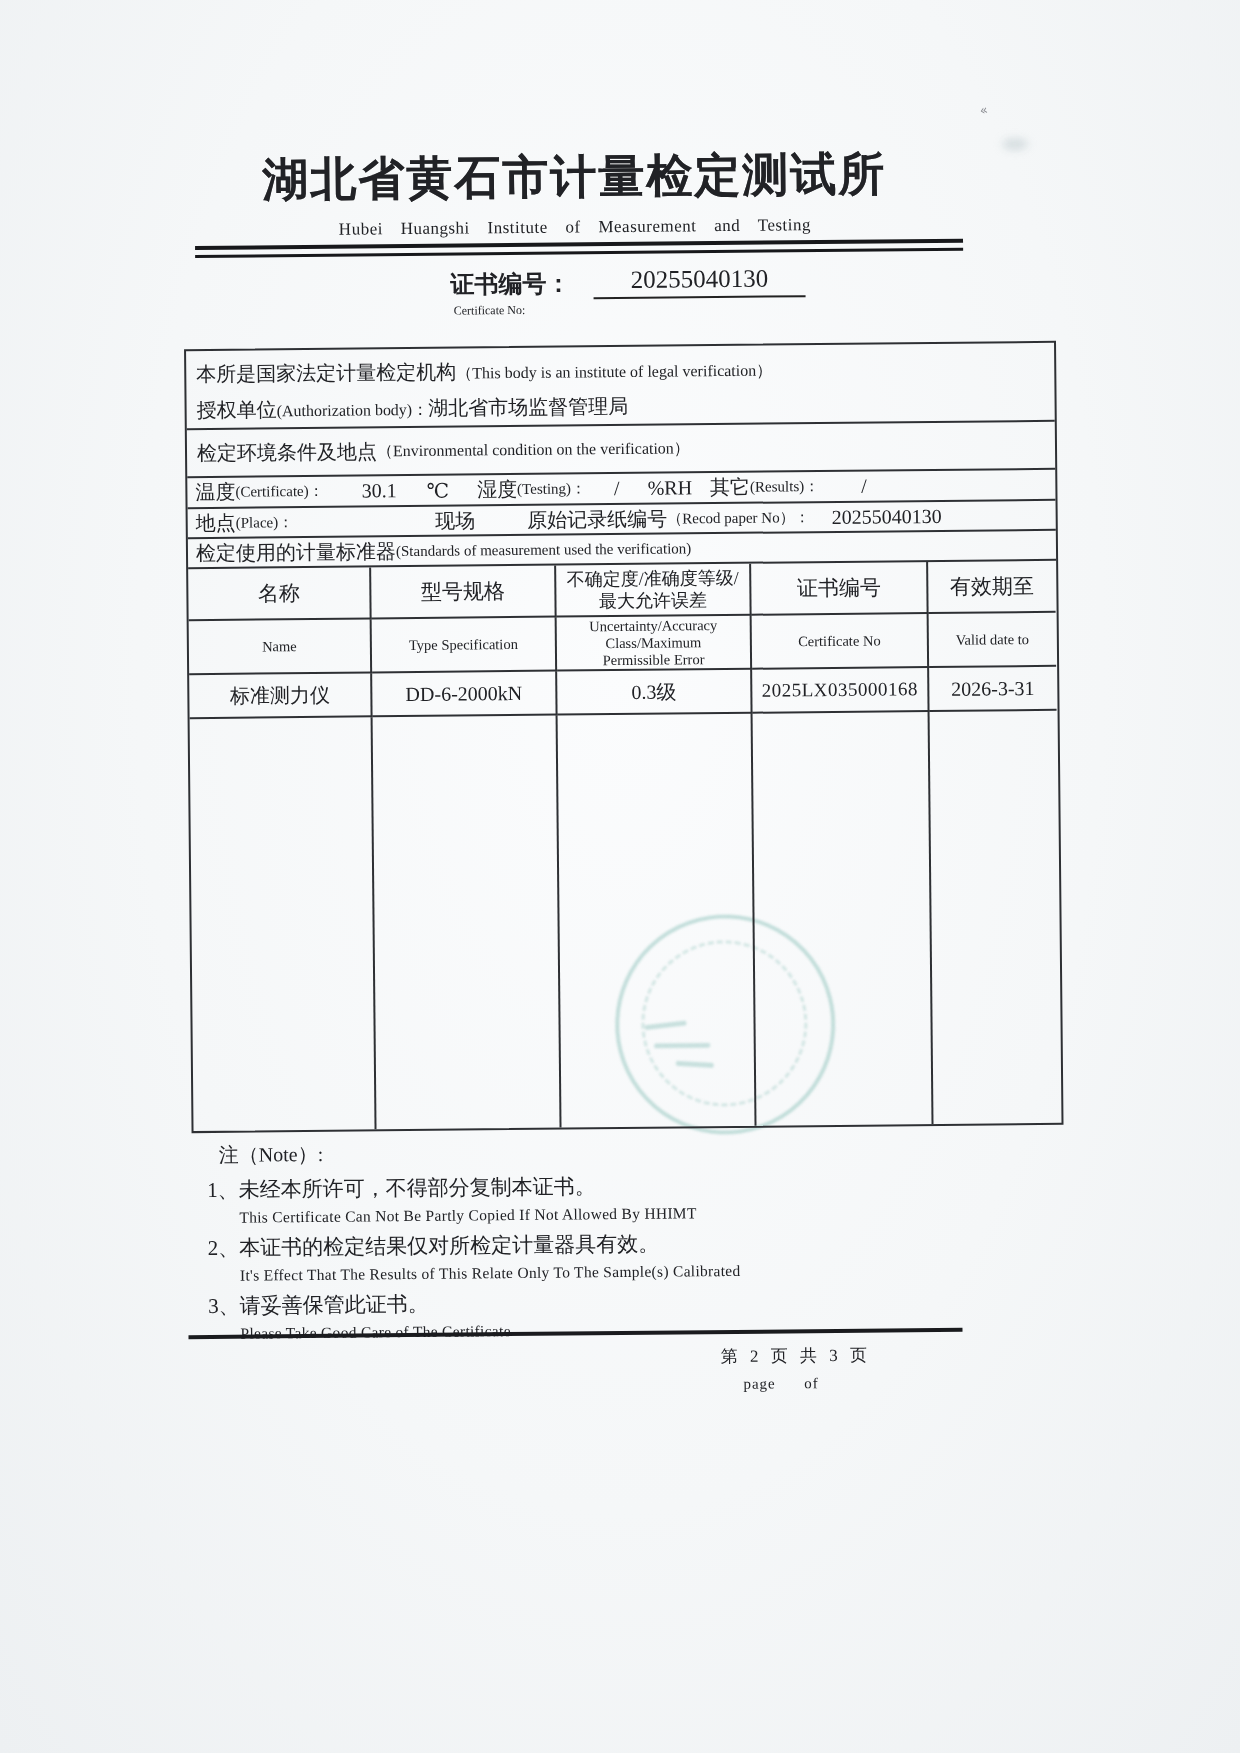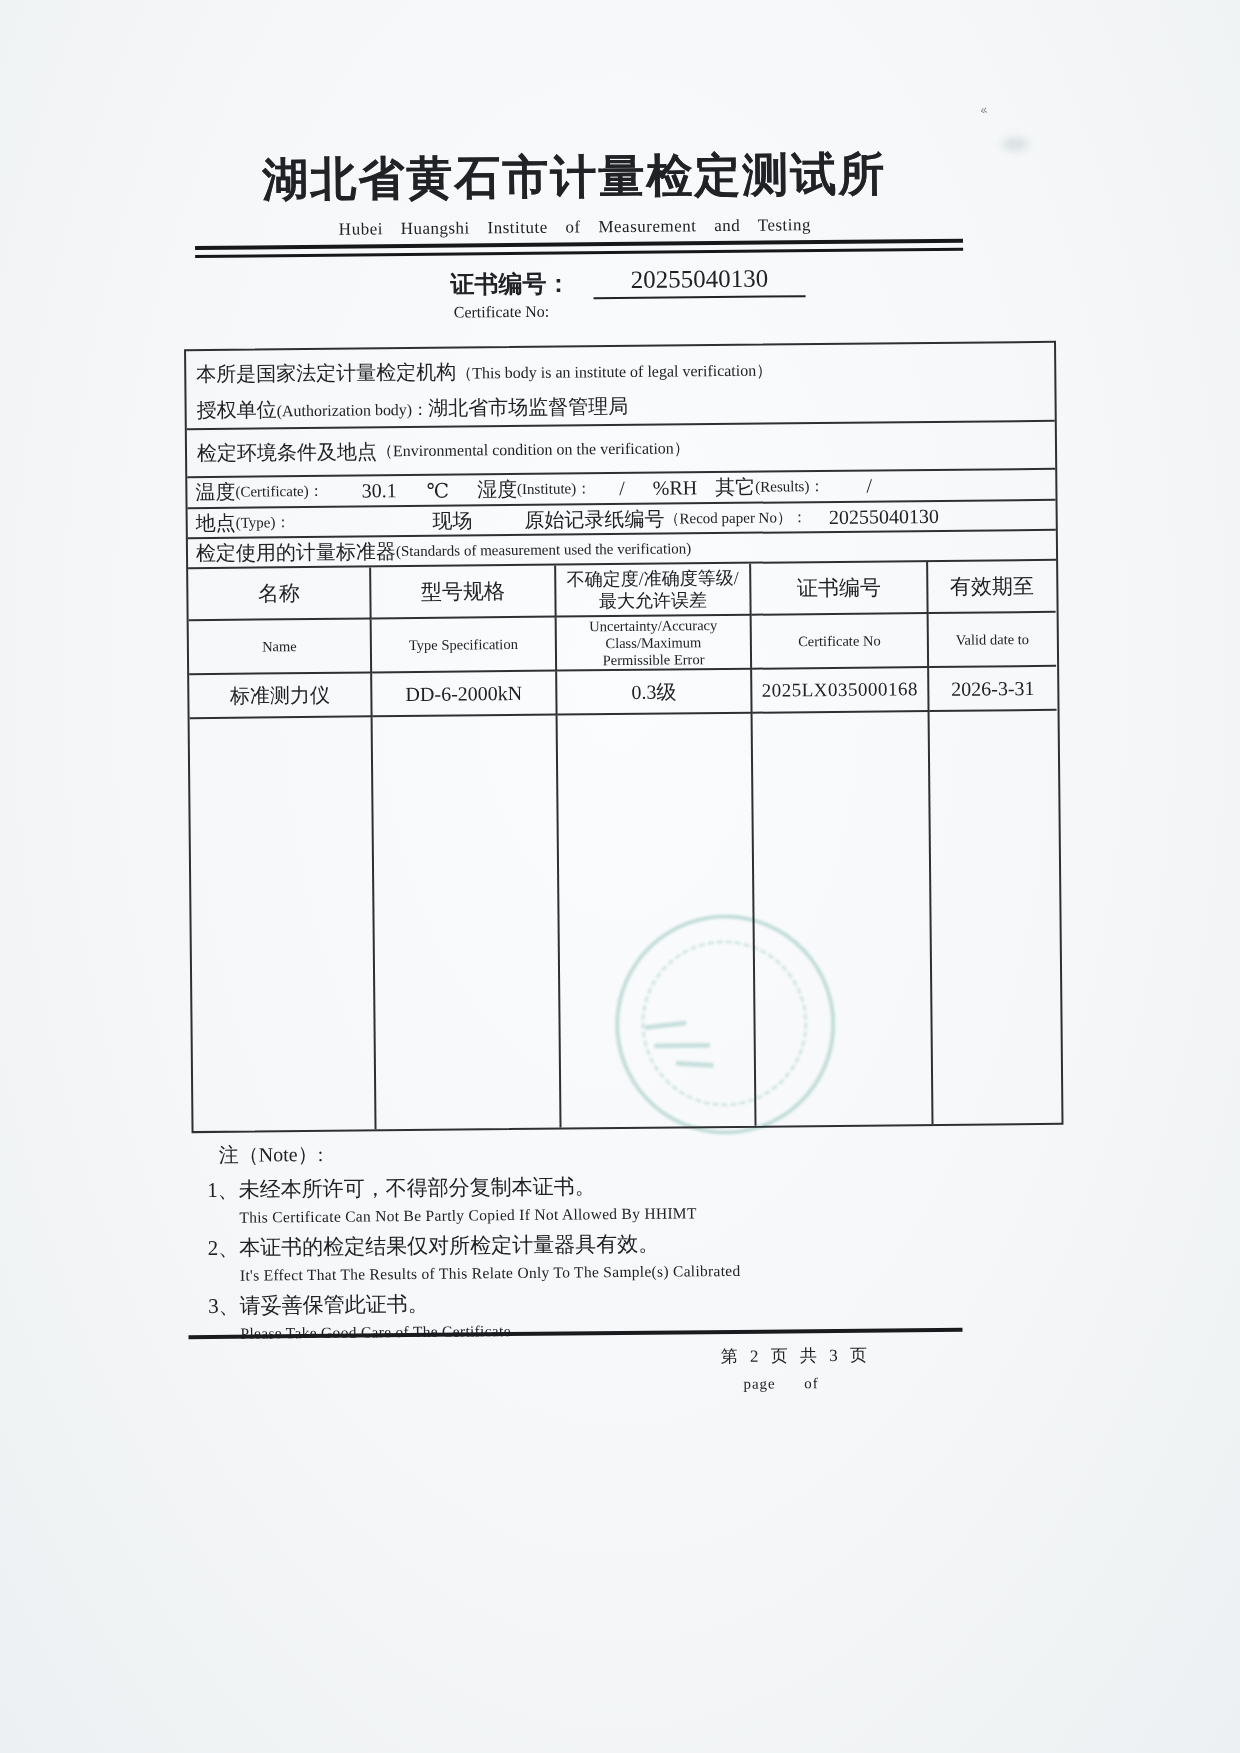--- a/index.html
+++ b/index.html
@@ -31,21 +31,21 @@
   }
   .dbl-rule{
     position:absolute;top:242px;left:200px;width:768px;height:5px;
     border-top:4px solid #17181b;border-bottom:3px solid #17181b;
   }
   .certno-label{position:absolute;top:267px;left:455px;font-size:24px;font-weight:bold;}
   .certno-value{
     position:absolute;top:266px;left:598px;width:212px;text-align:center;
     font-size:25px;padding-bottom:3px;border-bottom:2px solid #222;
   }
-  .certno-sub{position:absolute;top:302px;left:458px;font-size:16px;}
+  .certno-sub{position:absolute;top:302px;left:458px;font-size:12px;}
 
   
   .tbl{
     position:absolute;top:345px;left:188px;width:872px;
     border:2.5px solid var(--line);box-sizing:border-box;
     background:transparent;
   }
   .blockrow{box-sizing:border-box;border-bottom:2px solid var(--line);}
   .rowA{height:79px;padding:6px 10px 0 10px;line-height:34px;}
   .rowB{height:48px;display:flex;align-items:center;padding-left:10px;}
@@ -148,36 +148,36 @@
     <div class="blockrow rowC">
       <span class="flex-sp" style="width:8px"></span>
       <span class="cjk">温度</span>
         <span class="en-s">(Certificate)：</span>
       <span class="flex-sp" style="width:38px"></span>
       <span class="cjk">30.1</span>
       <span class="flex-sp" style="width:30px"></span>
       <span class="cjk">℃</span>
       <span class="flex-sp" style="width:28px"></span>
       <span class="cjk">湿度</span>
-        <span class="en-s">(Institute)：</span>
+        <span class="en-s">(Testing)：</span>
       <span class="flex-sp" style="width:28px"></span>
       <span class="cjk">/</span>
       <span class="flex-sp" style="width:28px"></span>
       <span class="cjk">%RH</span>
       <span class="flex-sp" style="width:18px"></span>
       <span class="cjk">其它</span>
         <span class="en-s">(Results)：</span>
       <span class="flex-sp" style="width:42px"></span>
       <span class="cjk">/</span>
     </div>
 
     <div class="blockrow rowD">
       <span class="flex-sp" style="width:8px"></span>
       <span class="cjk">地点</span>
-        <span class="en-s">(Type)：</span>
+        <span class="en-s">(Place)：</span>
       <span class="flex-sp" style="width:142px"></span>
       <span class="cjk">现场</span>
       <span class="flex-sp" style="width:52px"></span>
       <span class="cjk">原始记录纸编号</span>
         <span class="en-s">（Recod paper No）：</span>
       <span class="flex-sp" style="width:22px"></span>
       <span class="cjk">20255040130</span>
     </div>
 
     <div class="blockrow rowE">

